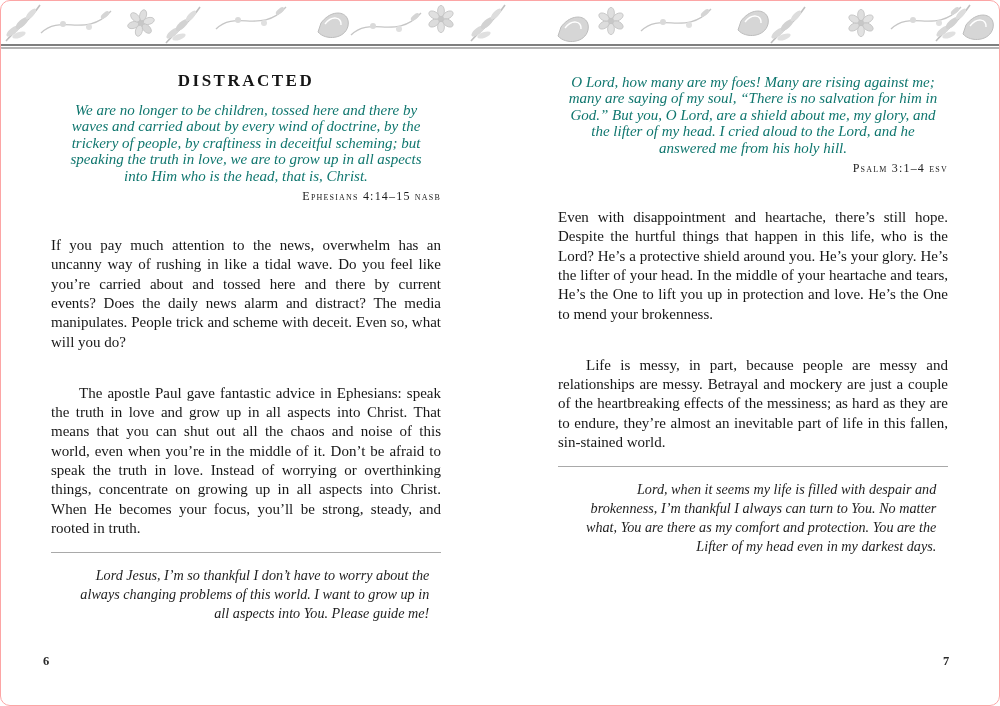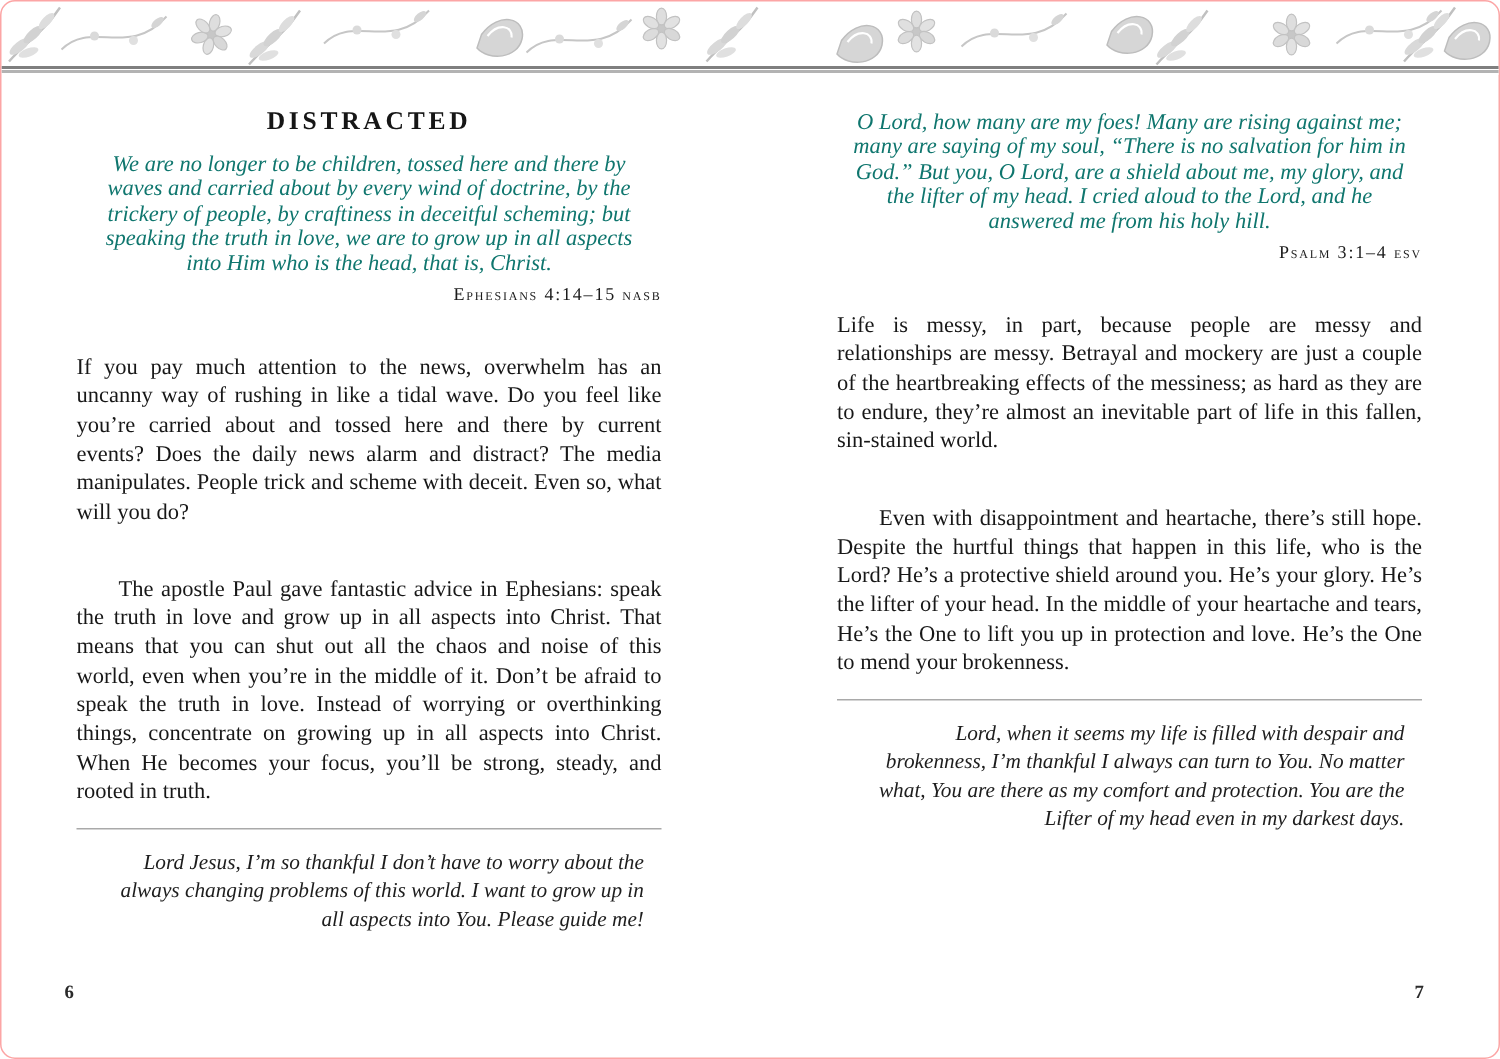--- a/index.html
+++ b/index.html
@@ -175,22 +175,22 @@
       <p>The apostle Paul gave fantastic advice in Ephesians: speak the truth in love and grow up in all aspects into Christ. That means that you can shut out all the chaos and noise of this world, even when you’re in the middle of it. Don’t be afraid to speak the truth in love. Instead of worrying or overthinking things, concentrate on growing up in all aspects into Christ. When He becomes your focus, you’ll be strong, steady, and rooted in truth.</p>
     </div>
     <hr class="prayer-divider">
     <div class="prayer">Lord Jesus, I’m so thankful I don’t have to worry about the always changing problems of this world. I want to grow up in all aspects into You. Please guide me!</div>
   </div>
 
   <div class="page page-right">
     <div class="epigraph">O Lord, how many are my foes! Many are rising against me; many are saying of my soul, “There is no salvation for him in God.” But you, O Lord, are a shield about me, my glory, and the lifter of my head. I cried aloud to the Lord, and he answered me from his holy hill.</div>
     <div class="scripture-ref">Psalm 3:1–4 esv</div>
     <div class="body-text">
+      <p>Even with disappointment and heartache, there’s still hope. Despite the hurtful things that happen in this life, who is the Lord? He’s a protective shield around you. He’s your glory. He’s the lifter of your head. In the middle of your heartache and tears, He’s the One to lift you up in protection and love. He’s the One to mend your brokenness.</p>
       <p>Life is messy, in part, because people are messy and relationships are messy. Betrayal and mockery are just a couple of the heartbreaking effects of the messiness; as hard as they are to endure, they’re almost an inevitable part of life in this fallen, sin-stained world.</p>
-      <p>Even with disappointment and heartache, there’s still hope. Despite the hurtful things that happen in this life, who is the Lord? He’s a protective shield around you. He’s your glory. He’s the lifter of your head. In the middle of your heartache and tears, He’s the One to lift you up in protection and love. He’s the One to mend your brokenness.</p>
     </div>
     <hr class="prayer-divider">
     <div class="prayer">Lord, when it seems my life is filled with despair and brokenness, I’m thankful I always can turn to You. No matter what, You are there as my comfort and protection. You are the Lifter of my head even in my darkest days.</div>
   </div>
 
   <div class="page-number page-number-left">6</div>
   <div class="page-number page-number-right">7</div>
 
 </div>
 

